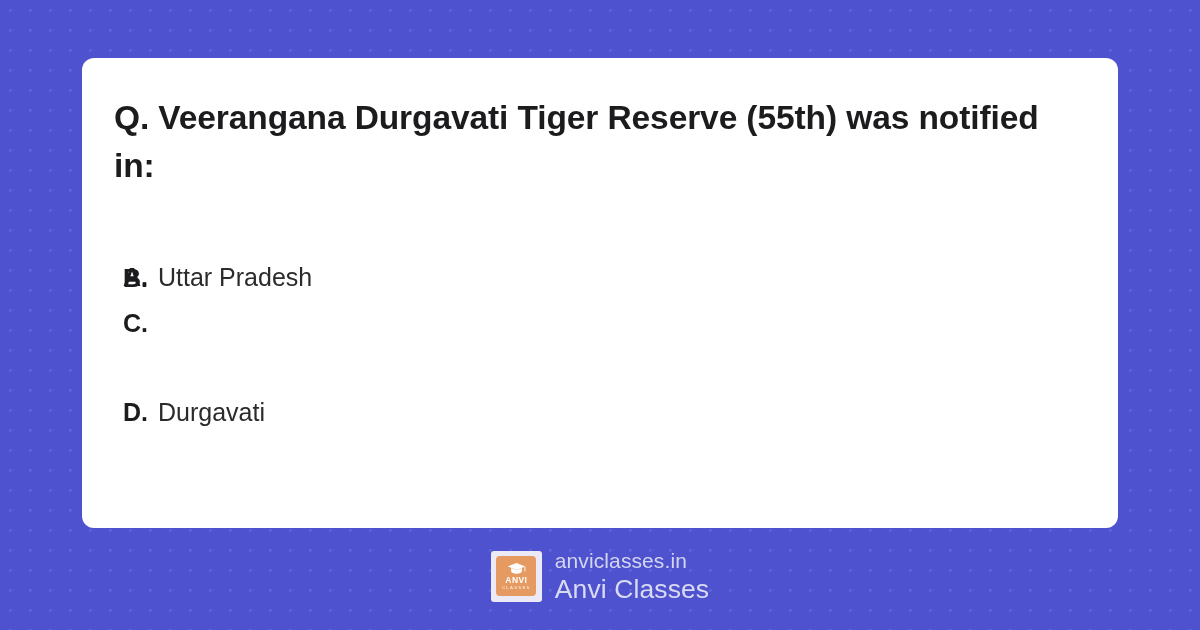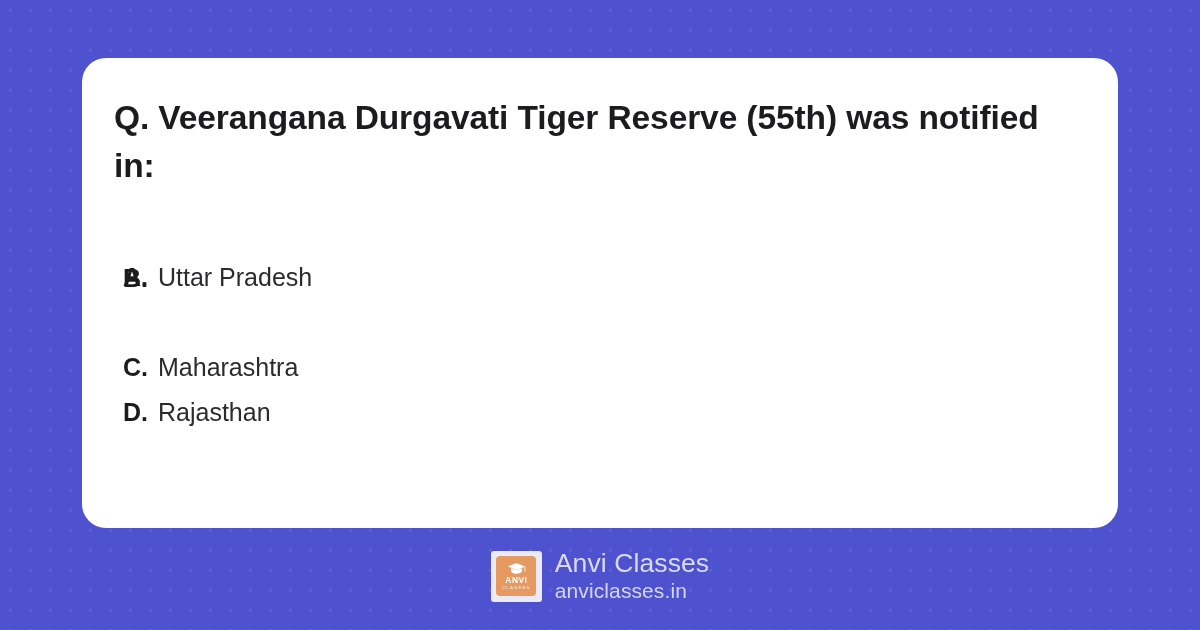--- a/index.html
+++ b/index.html
@@ -29,21 +29,21 @@
 
   
   #question-card {
     position: absolute;
     left: 82px;
     top: 58px;
     width: 1036px;
     height: 470px;
     box-sizing: border-box;
     background: #ffffff;
-    border-radius: 24px;
+    border-radius: 12px;
     padding: 36px 34px 30px 32px;
   }
 
   #question-text {
     font-size: 33.5px;
     font-weight: bold;
     line-height: 1.42;
     color: #1c1c1e;
     letter-spacing: -0.1px;
     margin: 0;
@@ -174,26 +174,25 @@
         <span class="option-letter">A.</span>
         <span class="option-text">Uttar Pradesh</span>
       </li>
 
       <li class="option-row">
         <span class="option-letter">B.</span>
       </li>
 
       <li class="option-row">
         <span class="option-letter">C.</span>
-        <span class="option-text">Maharashtra</span>
       </li>
 
       <li class="option-row">
         <span class="option-letter">D.</span>
-        <span class="option-text">Rajasthan</span>
+        <span class="option-text">Durgavati</span>
       </li>
 
     </ul>
 
   </div>
 
   <div id="footer-brand">
 
     <div id="brand-logo">
       <div id="brand-logo-inner">
@@ -201,19 +200,19 @@
           <path d="M12 1 L23 5.4 L12 9.8 L1 5.4 Z" fill="#ffffff"></path>
           <path d="M5.2 7.3 L5.2 11.6 C5.2 13.4 8.3 14.6 12 14.6 C15.7 14.6 18.8 13.4 18.8 11.6 L18.8 7.3 L12 10.1 Z" fill="#ffffff"></path>
           <rect x="22.1" y="5.4" width="1.1" height="6.4" fill="#ffffff"></rect>
         </svg>
         <span id="brand-logo-name">ANVI</span>
         <span id="brand-logo-sub">CLASSES</span>
       </div>
     </div>
 
     <div id="brand-text-block">
+      <span id="brand-url">anviclasses.in</span>
       <span id="brand-title">Anvi Classes</span>
-      <span id="brand-url">anviclasses.in</span>
     </div>
 
   </div>
 
 </div>
 
 </body></html>

